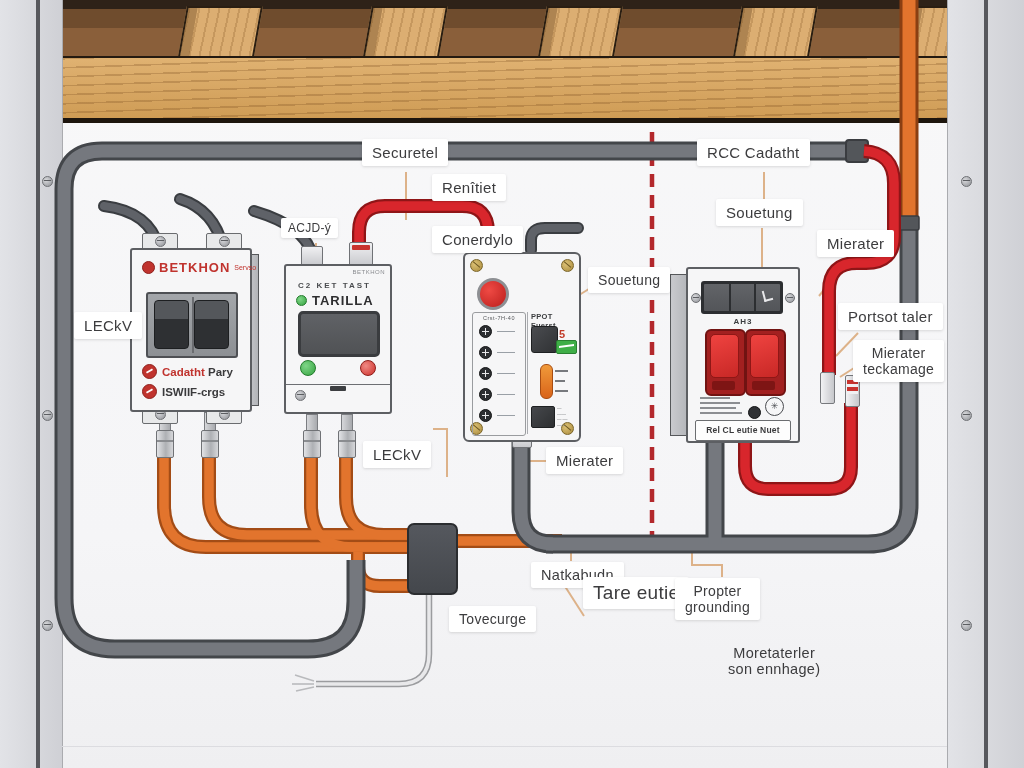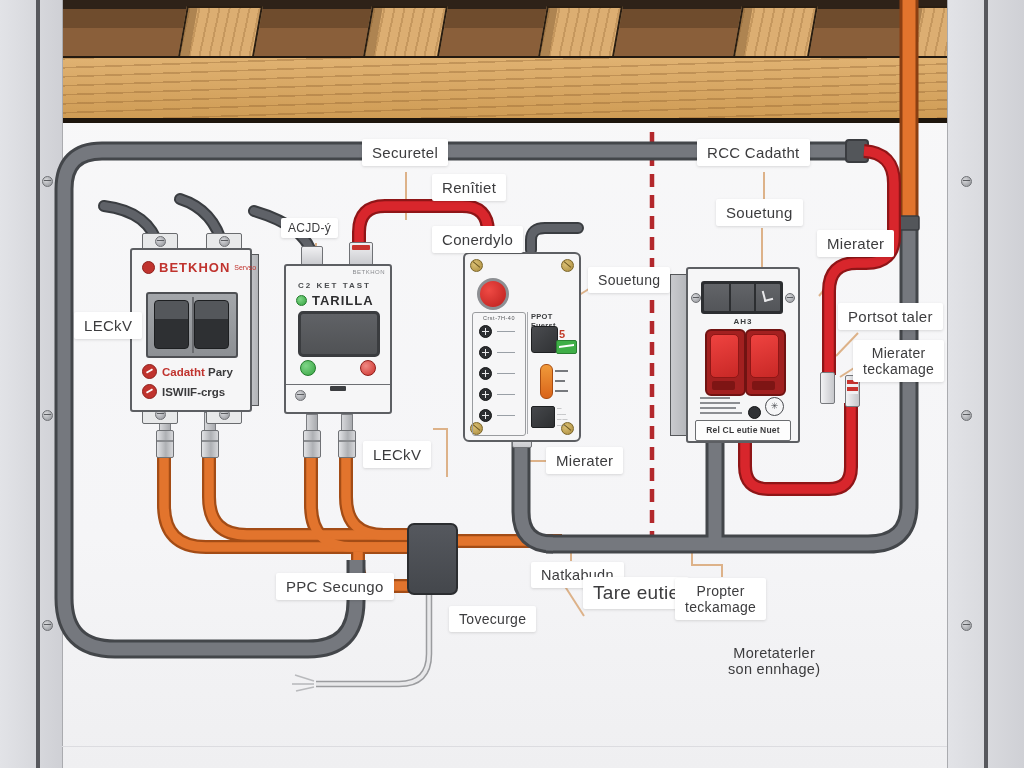--- a/index.html
+++ b/index.html
@@ -381,21 +381,20 @@
   <div class="label" style="left:74px;top:312px">LECkV</div>
   <div class="label" style="left:697px;top:139px">RCC Cadatht</div>
   <div class="label" style="left:716px;top:199px">Souetung</div>
   <div class="label" style="left:817px;top:230px">Mierater</div>
   <div class="label" style="left:838px;top:303px">Portsot taler</div>
   <div class="label center" style="left:853px;top:340px;font-size:14px">Mierater
 teckamage</div>
   <div class="label" style="left:363px;top:441px">LECkV</div>
   <div class="label" style="left:546px;top:447px">Mierater</div>
   <div class="label" style="left:531px;top:562px;font-size:14.5px">Natkabudn</div>
-  <div class="label" style="left:276px;top:573px">PPC Secungo</div>
   <div class="label" style="left:449px;top:606px;font-size:14px">Tovecurge</div>
   <div class="label" style="left:583px;top:577px;font-size:19px">Tare eutie</div>
   <div class="label center" style="left:675px;top:578px;font-size:14px">Propter
-teckamage</div>
+grounding</div>
   <div class="label plain" style="left:718px;top:640px">Moretaterler
 son ennhage)</div>
 
 </div>
 
 </body></html>

